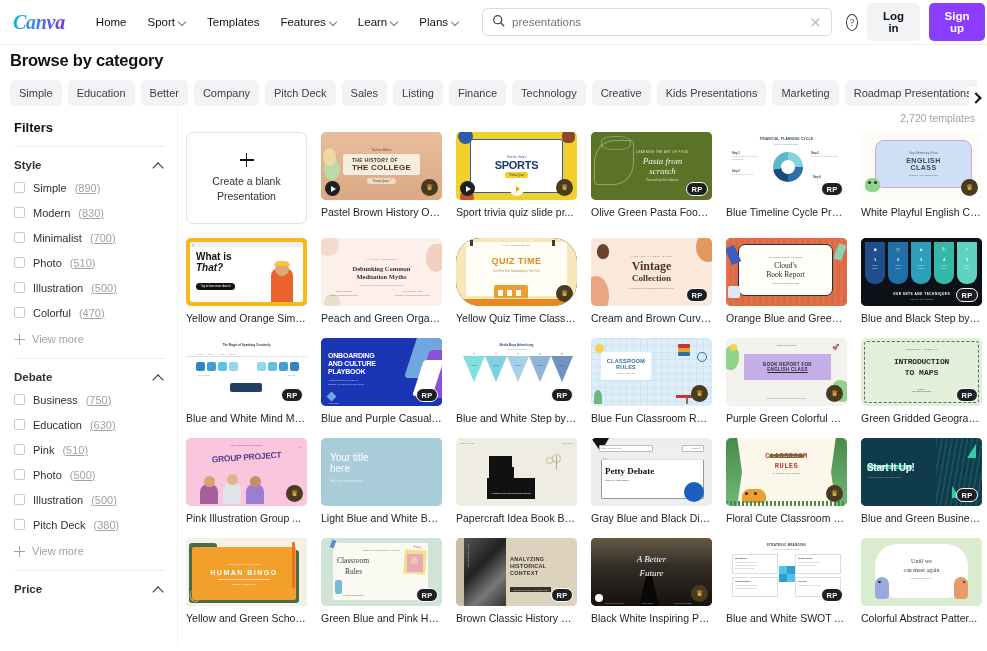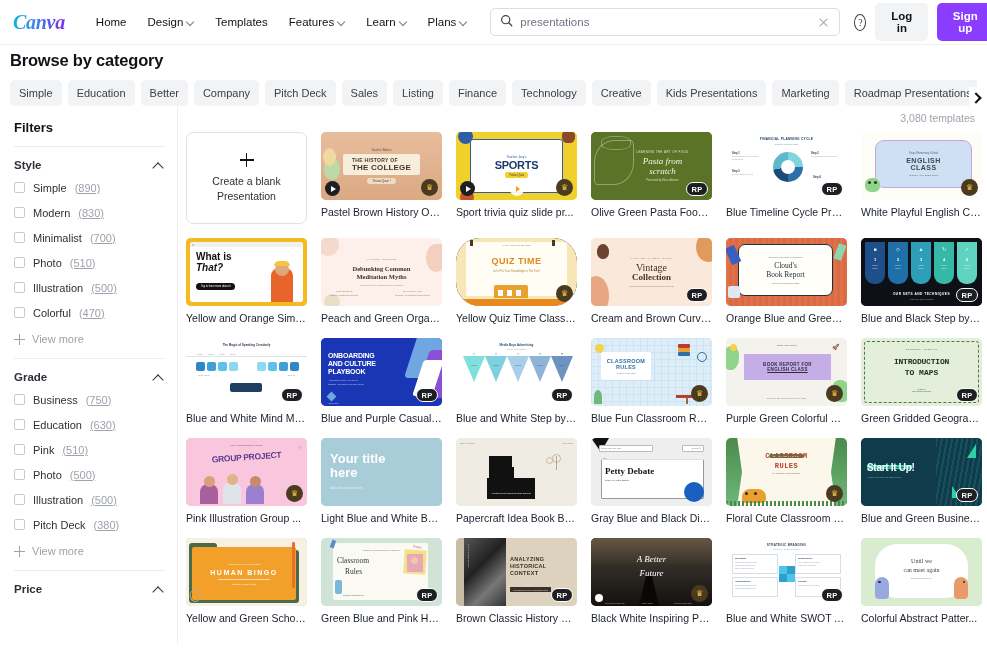--- a/index.html
+++ b/index.html
@@ -249,21 +249,21 @@
 </head>
 <body>
 
 <div class="header">
   <div class="logo">Canva</div>
   <div class="nav">
       <div class="nav-item">
         <span>Home</span>
       </div>
       <div class="nav-item">
-        <span>Design</span>
+        <span>Sport</span>
         <span class="caret"></span>
       </div>
       <div class="nav-item">
         <span>Templates</span>
       </div>
       <div class="nav-item">
         <span>Features</span>
         <span class="caret"></span>
       </div>
       <div class="nav-item">
@@ -358,21 +358,21 @@
             <span class="fopt-count">(470)</span>
           </div>
           <div class="view-more">
             <span class="plus-ic"></span>
             <span class="view-more-label">View more</span>
           </div>
         </div>
         <div class="divider"></div>
         <div class="filter-group">
           <div class="fg-head">
-            <span class="fg-title">Grade</span>
+            <span class="fg-title">Debate</span>
             <span class="chev-up"></span>
           </div>
           <div class="fopt">
             <span class="cbox"></span>
             <span class="fopt-label">Business</span>
             <span class="fopt-count">(750)</span>
           </div>
           <div class="fopt">
             <span class="cbox"></span>
             <span class="fopt-label">Education</span>
@@ -408,21 +408,21 @@
           <div class="fg-head">
             <span class="fg-title">Price</span>
             <span class="chev-up"></span>
           </div>
         </div>
       </div>
   </div>
 
   <div class="results">
     <div class="count-row">
-      <span class="count-text">3,080 templates</span>
+      <span class="count-text">2,720 templates</span>
     </div>
     <div class="grid" id="template-grid">
         <div class="cell">
           <div class="blank-card">
             <div class="blank-plus"></div>
             <div class="blank-label">Create a blank<br>Presentation</div>
           </div>
         </div>
         <div class="cell">
           <div class="thumb" style="background: rgb(229, 185, 154);">
@@ -567,21 +567,21 @@
           <div class="card-title">Yellow Quiz Time Class Ill...</div>
         </div>
         <div class="cell">
           <div class="thumb" style="background: rgb(250, 232, 218);">
             <div style="position:absolute;inset:0;background:#fae8da"></div>
       <div class="blob" style="width:26px;height:40px;background:#e8a682;left:-8px;bottom:-10px;border-radius:50%"></div>
       <div class="blob" style="width:12px;height:15px;background:#6b4330;left:6px;top:6px;border-radius:50% 50% 45% 45%"></div>
       <div class="blob" style="width:24px;height:30px;background:#e09a5e;right:-8px;top:-6px;border-radius:50%"></div>
       <div style="position:absolute;inset:0;display:flex;flex-direction:column;align-items:center;justify-content:center">
       <div style="font-size:2.4px;color:#8a7263;letter-spacing:.7px">VINTAGE CAMERA SHOP</div>
-      <div style="font-family:'Liberation Serif',serif;font-size:10px;font-weight:400;color:#4a3326;margin-top:2px;line-height:1.1">Vintage</div>
+      <div style="font-family:'Liberation Serif',serif;font-size:12px;font-weight:700;color:#4a3326;margin-top:2px;line-height:1.1">Vintage</div>
       <div style="font-family:'Liberation Serif',serif;font-size:9px;font-weight:700;color:#4a3326;line-height:1.1">Collection</div>
       <div style="font-size:2.2px;color:#9a8273;margin-top:3px">Looking back at Photography's Best Moments</div>
             </div>
             <div class="badge-rp">RP</div>
           </div>
           <div class="card-title">Cream and Brown Curvy ...</div>
         </div>
         <div class="cell">
           <div class="thumb" style="background: rgb(224, 113, 74);">
             <div style="position:absolute;inset:0;background:repeating-linear-gradient(90deg,#e0714a 0 3px,#d96a44 3px 6px)"></div>
@@ -757,21 +757,21 @@
       <div style="position:absolute;left:64px;bottom:19px;width:11px;height:11px;border-radius:50%;background:#c88a6a"></div>
       <div style="position:absolute;right:4px;top:6px;font-size:7px;color:#f0a8c8">✦</div>
             <div class="badge-crown">♛</div>
           </div>
           <div class="card-title">Pink Illustration Group ...</div>
         </div>
         <div class="cell">
           <div class="thumb" style="background: rgb(169, 204, 217);">
             <div style="position:absolute;inset:0;background:#a9ccd9"></div>
       <div style="position:absolute;left:9px;top:14px;right:18px">
-      <div style="font-size:13px;font-weight:700;color:#fff;line-height:1.1">Your title<br>here</div>
+      <div style="font-size:10px;font-weight:400;color:#fff;line-height:1.1">Your title<br>here</div>
       <div style="font-size:2.6px;color:#e0eef5;margin-top:6px">Add a short description here</div>
             </div>
           </div>
           <div class="card-title">Light Blue and White Bol...</div>
         </div>
         <div class="cell">
           <div class="thumb" style="background: rgb(239, 236, 227);">
             <div style="position:absolute;inset:0;background:#efece3"></div>
       <div style="position:absolute;left:4px;top:4px;font-size:2.2px;color:#8a8478">IDEA Company</div>
       <div style="position:absolute;right:4px;top:4px;font-size:2.2px;color:#8a8478">June 2024</div>

